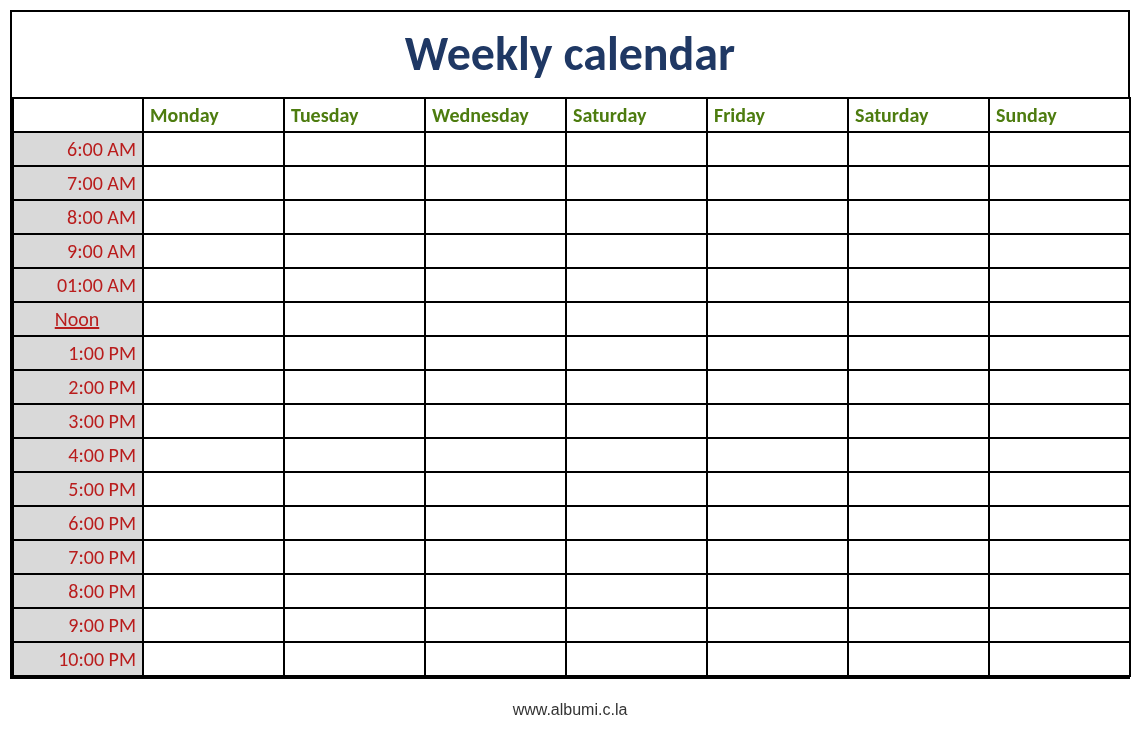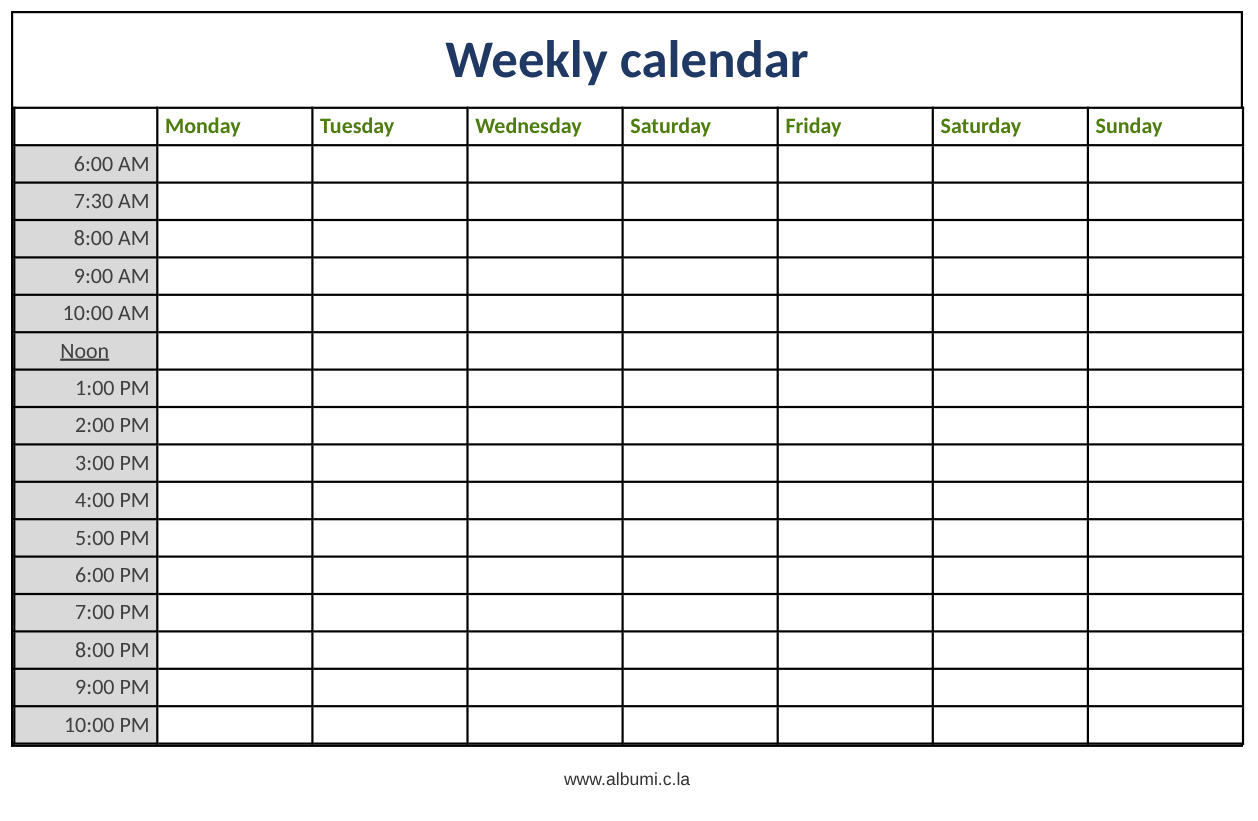--- a/index.html
+++ b/index.html
@@ -38,21 +38,21 @@
     font-size: 20px;
     color: #4d7c0f;
     background: #ffffff;
     padding-left: 6px;
   }
   th.corner {
     background: #ffffff;
   }
   td.time-cell {
     background: #d9d9d9;
-    color: #404040;
+    color: #b91c1c;
     font-size: 20px;
     text-align: right;
     padding-right: 6px;
     width: 130px;
   }
   td.time-cell.noon {
     text-align: center;
     padding-left: 4px;
     text-decoration: underline;
   }
@@ -103,21 +103,21 @@
           <td class="time-cell">6:00 AM</td>
           <td class="slot"></td>
           <td class="slot"></td>
           <td class="slot"></td>
           <td class="slot"></td>
           <td class="slot"></td>
           <td class="slot"></td>
           <td class="slot"></td>
         </tr>
         <tr>
-          <td class="time-cell">7:30 AM</td>
+          <td class="time-cell">7:00 AM</td>
           <td class="slot"></td>
           <td class="slot"></td>
           <td class="slot"></td>
           <td class="slot"></td>
           <td class="slot"></td>
           <td class="slot"></td>
           <td class="slot"></td>
         </tr>
         <tr>
           <td class="time-cell">8:00 AM</td>
@@ -133,21 +133,21 @@
           <td class="time-cell">9:00 AM</td>
           <td class="slot"></td>
           <td class="slot"></td>
           <td class="slot"></td>
           <td class="slot"></td>
           <td class="slot"></td>
           <td class="slot"></td>
           <td class="slot"></td>
         </tr>
         <tr>
-          <td class="time-cell">10:00 AM</td>
+          <td class="time-cell">01:00 AM</td>
           <td class="slot"></td>
           <td class="slot"></td>
           <td class="slot"></td>
           <td class="slot"></td>
           <td class="slot"></td>
           <td class="slot"></td>
           <td class="slot"></td>
         </tr>
         <tr>
           <td class="time-cell noon">Noon</td>

